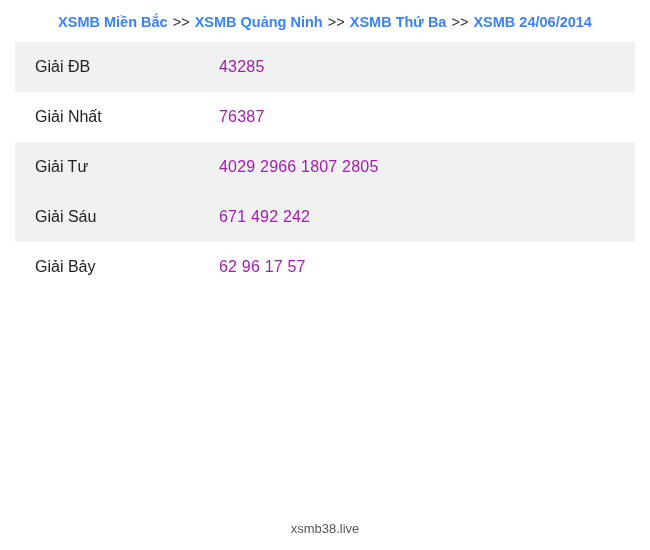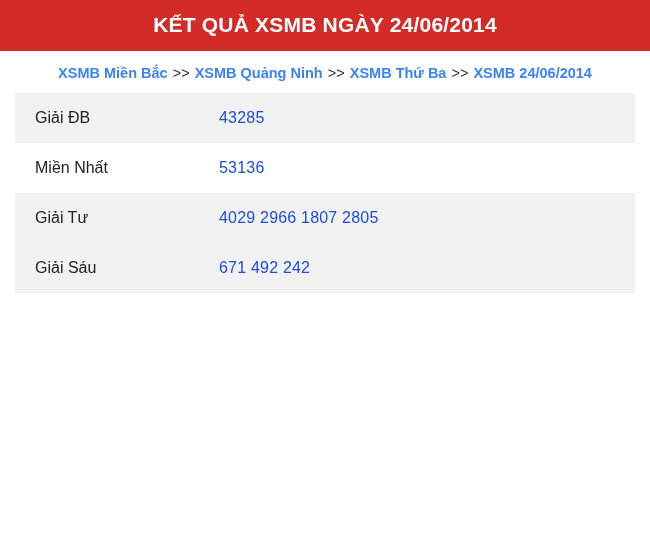--- a/index.html
+++ b/index.html
@@ -61,65 +61,69 @@
   }
   .row-alt td {
     background: #f1f1f1;
   }
   .cell-label {
     width: 200px;
     padding-left: 20px !important;
     color: #222222;
   }
   .cell-value {
-    color: #1d4ed8;
+    color: #a21caf;
     padding-left: 4px !important;
     letter-spacing: 0.2px;
   }
   .footer {
     margin-top: auto;
     text-align: center;
     font-size: 13px;
     color: #555555;
     padding-bottom: 14px;
     padding-top: 10px;
   }
 </style>
 </head>
 <body>
 
 <div class="page">
 
-  <div class="header">KẾT QUẢ XSMB NGÀY 24/06/2014</div>
 
   <div class="breadcrumb">
     <a class="crumb" href="#">XSMB Miền Bắc</a>
     <span class="sep">&gt;&gt;</span>
     <a class="crumb" href="#">XSMB Quảng Ninh</a>
     <span class="sep">&gt;&gt;</span>
     <a class="crumb" href="#">XSMB Thứ Ba</a>
     <span class="sep">&gt;&gt;</span>
     <a class="crumb" href="#">XSMB 24/06/2014</a>
   </div>
 
   <table class="table">
     <tbody>
       <tr class="row-alt">
         <td class="cell-label">Giải ĐB</td>
         <td class="cell-value">43285</td>
       </tr>
       <tr>
-        <td class="cell-label">Miền Nhất</td>
-        <td class="cell-value">53136</td>
+        <td class="cell-label">Giải Nhất</td>
+        <td class="cell-value">76387</td>
       </tr>
       <tr class="row-alt">
         <td class="cell-label">Giải Tư</td>
         <td class="cell-value">4029 2966 1807 2805</td>
       </tr>
       <tr class="row-alt">
         <td class="cell-label">Giải Sáu</td>
         <td class="cell-value">671 492 242</td>
       </tr>
+      <tr>
+        <td class="cell-label">Giải Bảy</td>
+        <td class="cell-value">62 96 17 57</td>
+      </tr>
     </tbody>
   </table>
 
+  <div class="footer">xsmb38.live</div>
 
 </div>
 
 </body></html>

